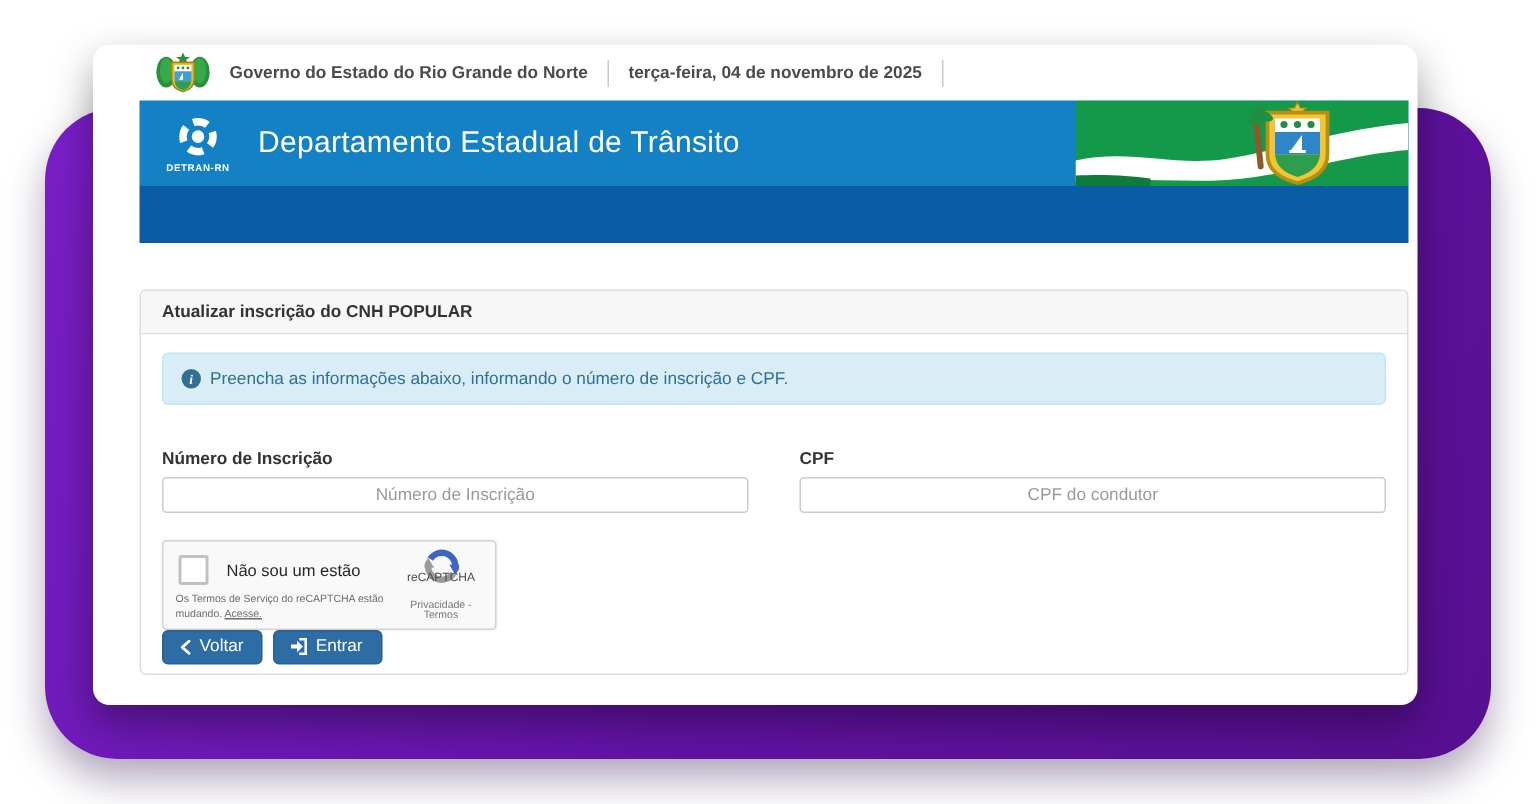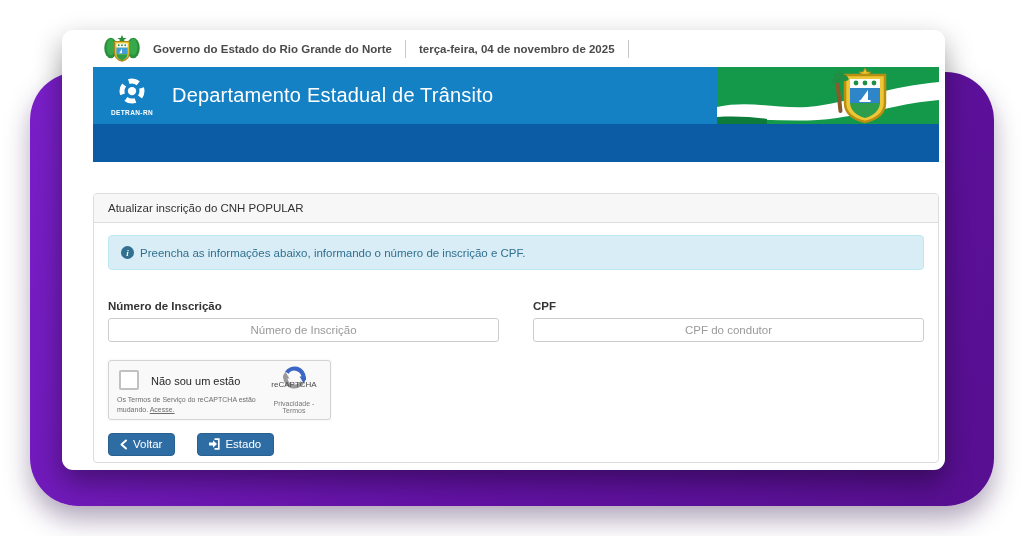--- a/index.html
+++ b/index.html
@@ -36,21 +36,21 @@
   .header .title { color:#fff; font-size:20px; margin-left:14px; font-weight:400; letter-spacing:.2px; }
   .flag { position:absolute; right:0; top:0; height:57px; width:222px; }
 
   .strip { height:38px; background:#0c5ca5; }
 
   
   .main { padding-top:31px; }
   .panel { border:1px solid #ddd; border-radius:4px; background:#fff; }
   .panel-heading {
     background:#f7f7f7; border-bottom:1px solid #ddd; border-radius:4px 4px 0 0;
-    padding:8px 14px; font-size:11.5px; font-weight:normal; color:#333;
+    padding:8px 14px; font-size:11.5px; font-weight:bold; color:#333;
   }
   .panel-body { padding:12px 14px 6px 14px; }
   .alert {
     background:#d9edf7; border:1px solid #bce8f1; color:#31708f; border-radius:4px;
     padding:10px 12px; font-size:11.5px; display:flex; align-items:center; gap:6px;
   }
   .info-circle {
     width:13px; height:13px; border-radius:50%; background:#31708f; color:#fff;
     font-size:9px; font-weight:bold; font-family:"Liberation Serif",serif;
     display:inline-flex; align-items:center; justify-content:center; flex:0 0 auto;
@@ -76,21 +76,21 @@
     background:#fff; border:2px solid #c1c1c1; border-radius:2px; cursor:pointer;
   }
   .rc-label { position:absolute; left:42px; top:14px; font-size:11px; color:#282727; }
   .rc-logo { position:absolute; right:24px; top:5px; }
   .rc-brand { position:absolute; right:7px; top:19px; width:58px; text-align:center; font-size:8px; color:#4a4a4a; }
   .rc-links { position:absolute; right:7px; top:39px; width:58px; text-align:center; font-size:7px; color:#777; }
   .rc-notice { position:absolute; left:8px; bottom:5px; width:148px; font-size:7px; color:#6d6d6d; line-height:1.35; }
   .rc-notice a { color:#6d6d6d; text-decoration:underline; cursor:pointer; }
 
   
-  .btn-row { display:flex; gap:22px; margin-top:13px; }
+  .btn-row { display:flex; gap:7px; }
   .btn {
     background:#2e6da4; border:1px solid #286090; border-radius:4px; color:#fff;
     font-size:11.5px; font-family:"Liberation Sans",sans-serif;
     padding:4px 12px 5px 10px; display:inline-flex; align-items:center; gap:5px; cursor:pointer;
   }
   .btn svg { flex:0 0 auto; }
 </style>
 </head>
 <body>
 
@@ -205,20 +205,20 @@
             <svg width="9" height="11" viewBox="0 0 9 11">
               <path d="M7,1.5 L2.5,5.5 L7,9.5" fill="none" stroke="#fff" stroke-width="2" stroke-linecap="round" stroke-linejoin="round"></path>
             </svg>
             <span>Voltar</span>
           </button>
           <button class="btn">
             <svg width="12" height="12" viewBox="0 0 12 12">
               <path d="M6.5,1.2 H10.8 V10.8 H6.5" fill="none" stroke="#fff" stroke-width="1.7"></path>
               <polygon points="1,4.6 5,4.6 5,2.2 9,6 5,9.8 5,7.4 1,7.4" fill="#fff"></polygon>
             </svg>
-            <span>Estado</span>
+            <span>Entrar</span>
           </button>
         </div>
 
       </div>
     </div>
   </div>
 </div>
 
 </body></html>

